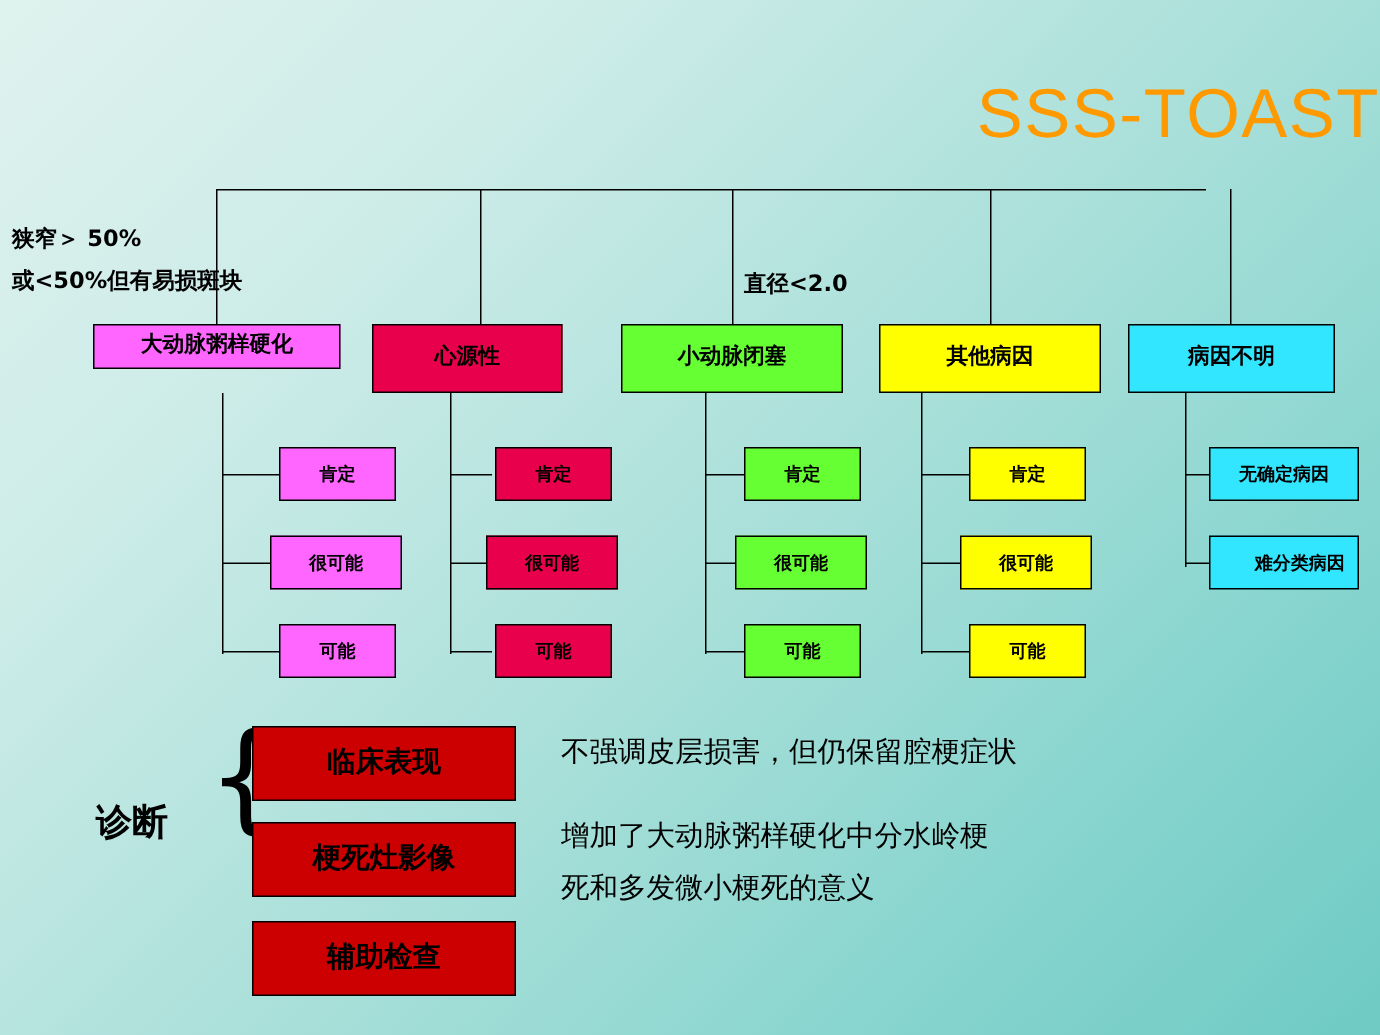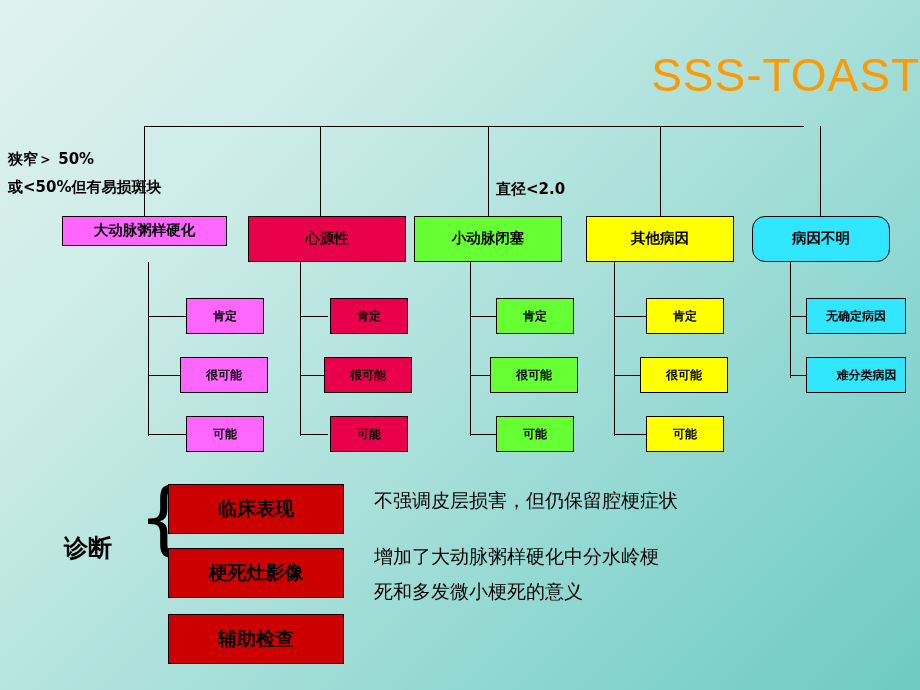--- a/index.html
+++ b/index.html
@@ -106,24 +106,24 @@
   <div class="note note-small" style="left:496px; top:180px;">直径&lt;2.0</div>
 
   <div class="line h" style="left:144px; top:126px; width:660px;"></div>
   <div class="line v" style="left:144px; top:126px; height:90px;"></div>
   <div class="line v" style="left:320px; top:126px; height:90px;"></div>
   <div class="line v" style="left:488px; top:126px; height:90px;"></div>
   <div class="line v" style="left:660px; top:126px; height:90px;"></div>
   <div class="line v" style="left:820px; top:126px; height:90px;"></div>
 
   <div class="node main-node" style="left:62px; top:216px; width:165px; height:30px; background:#FF66FF;">大动脉粥样硬化</div>
-  <div class="node main-node" style="left:248px; top:216px; width:158px; height:46px; background:#E8004C;">心源性</div>
+  <div class="node main-node" style="left:248px; top:216px; width:127px; height:46px; background:#E8004C;">心源性</div>
   <div class="node main-node" style="left:414px; top:216px; width:148px; height:46px; background:#66FF33;">小动脉闭塞</div>
   <div class="node main-node" style="left:586px; top:216px; width:148px; height:46px; background:#FFFF00;">其他病因</div>
-  <div class="node main-node" style="left:752px; top:216px; width:138px; height:46px; background:#33E6FF;border-radius:13px;">病因不明</div>
+  <div class="node main-node" style="left:752px; top:216px; width:138px; height:46px; background:#33E6FF;">病因不明</div>
 
   <div class="line v" style="left:148px; top:262px; height:174px;"></div>
   <div class="line h" style="left:148px; top:316px; width:38px;"></div>
   <div class="line h" style="left:148px; top:375px; width:38px;"></div>
   <div class="line h" style="left:148px; top:434px; width:38px;"></div>
   <div class="node sub-node" style="left:186px; top:298px; width:78px; height:36px; background:#FF66FF;">肯定</div>
   <div class="node sub-node" style="left:180px; top:357px; width:88px; height:36px; background:#FF66FF;">很可能</div>
   <div class="node sub-node" style="left:186px; top:416px; width:78px; height:36px; background:#FF66FF;">可能</div>
 
   <div class="line v" style="left:300px; top:262px; height:174px;"></div>

